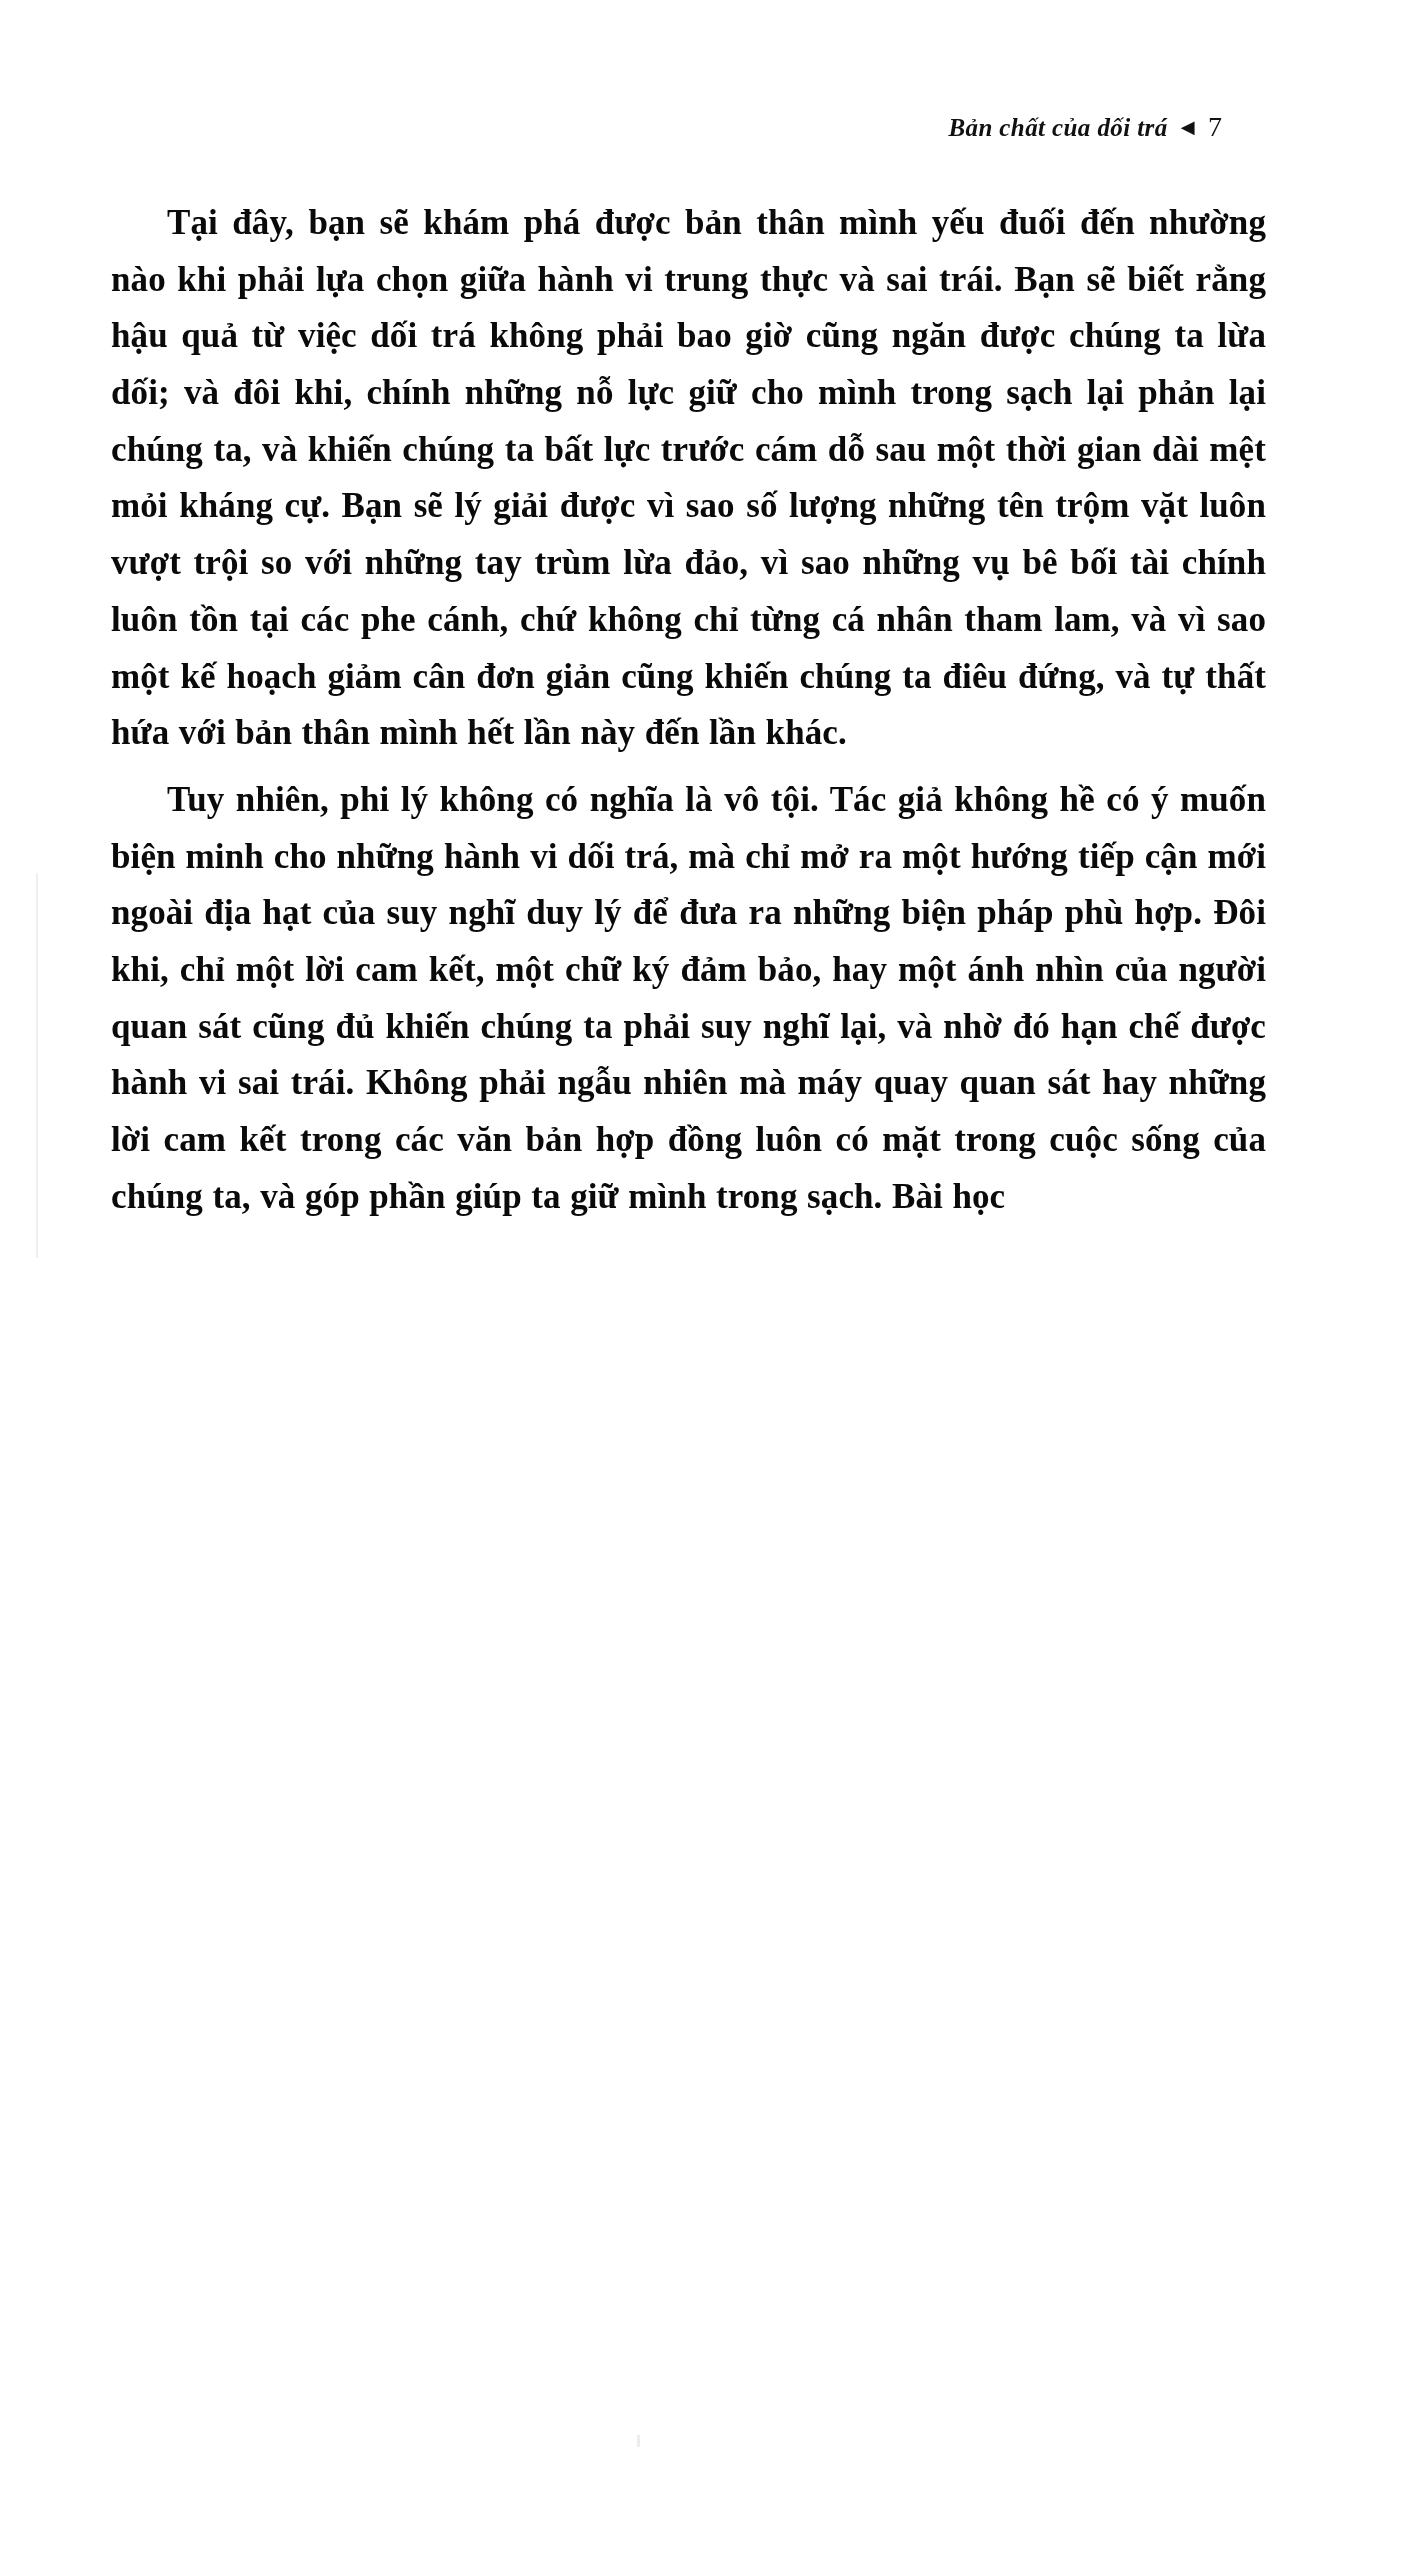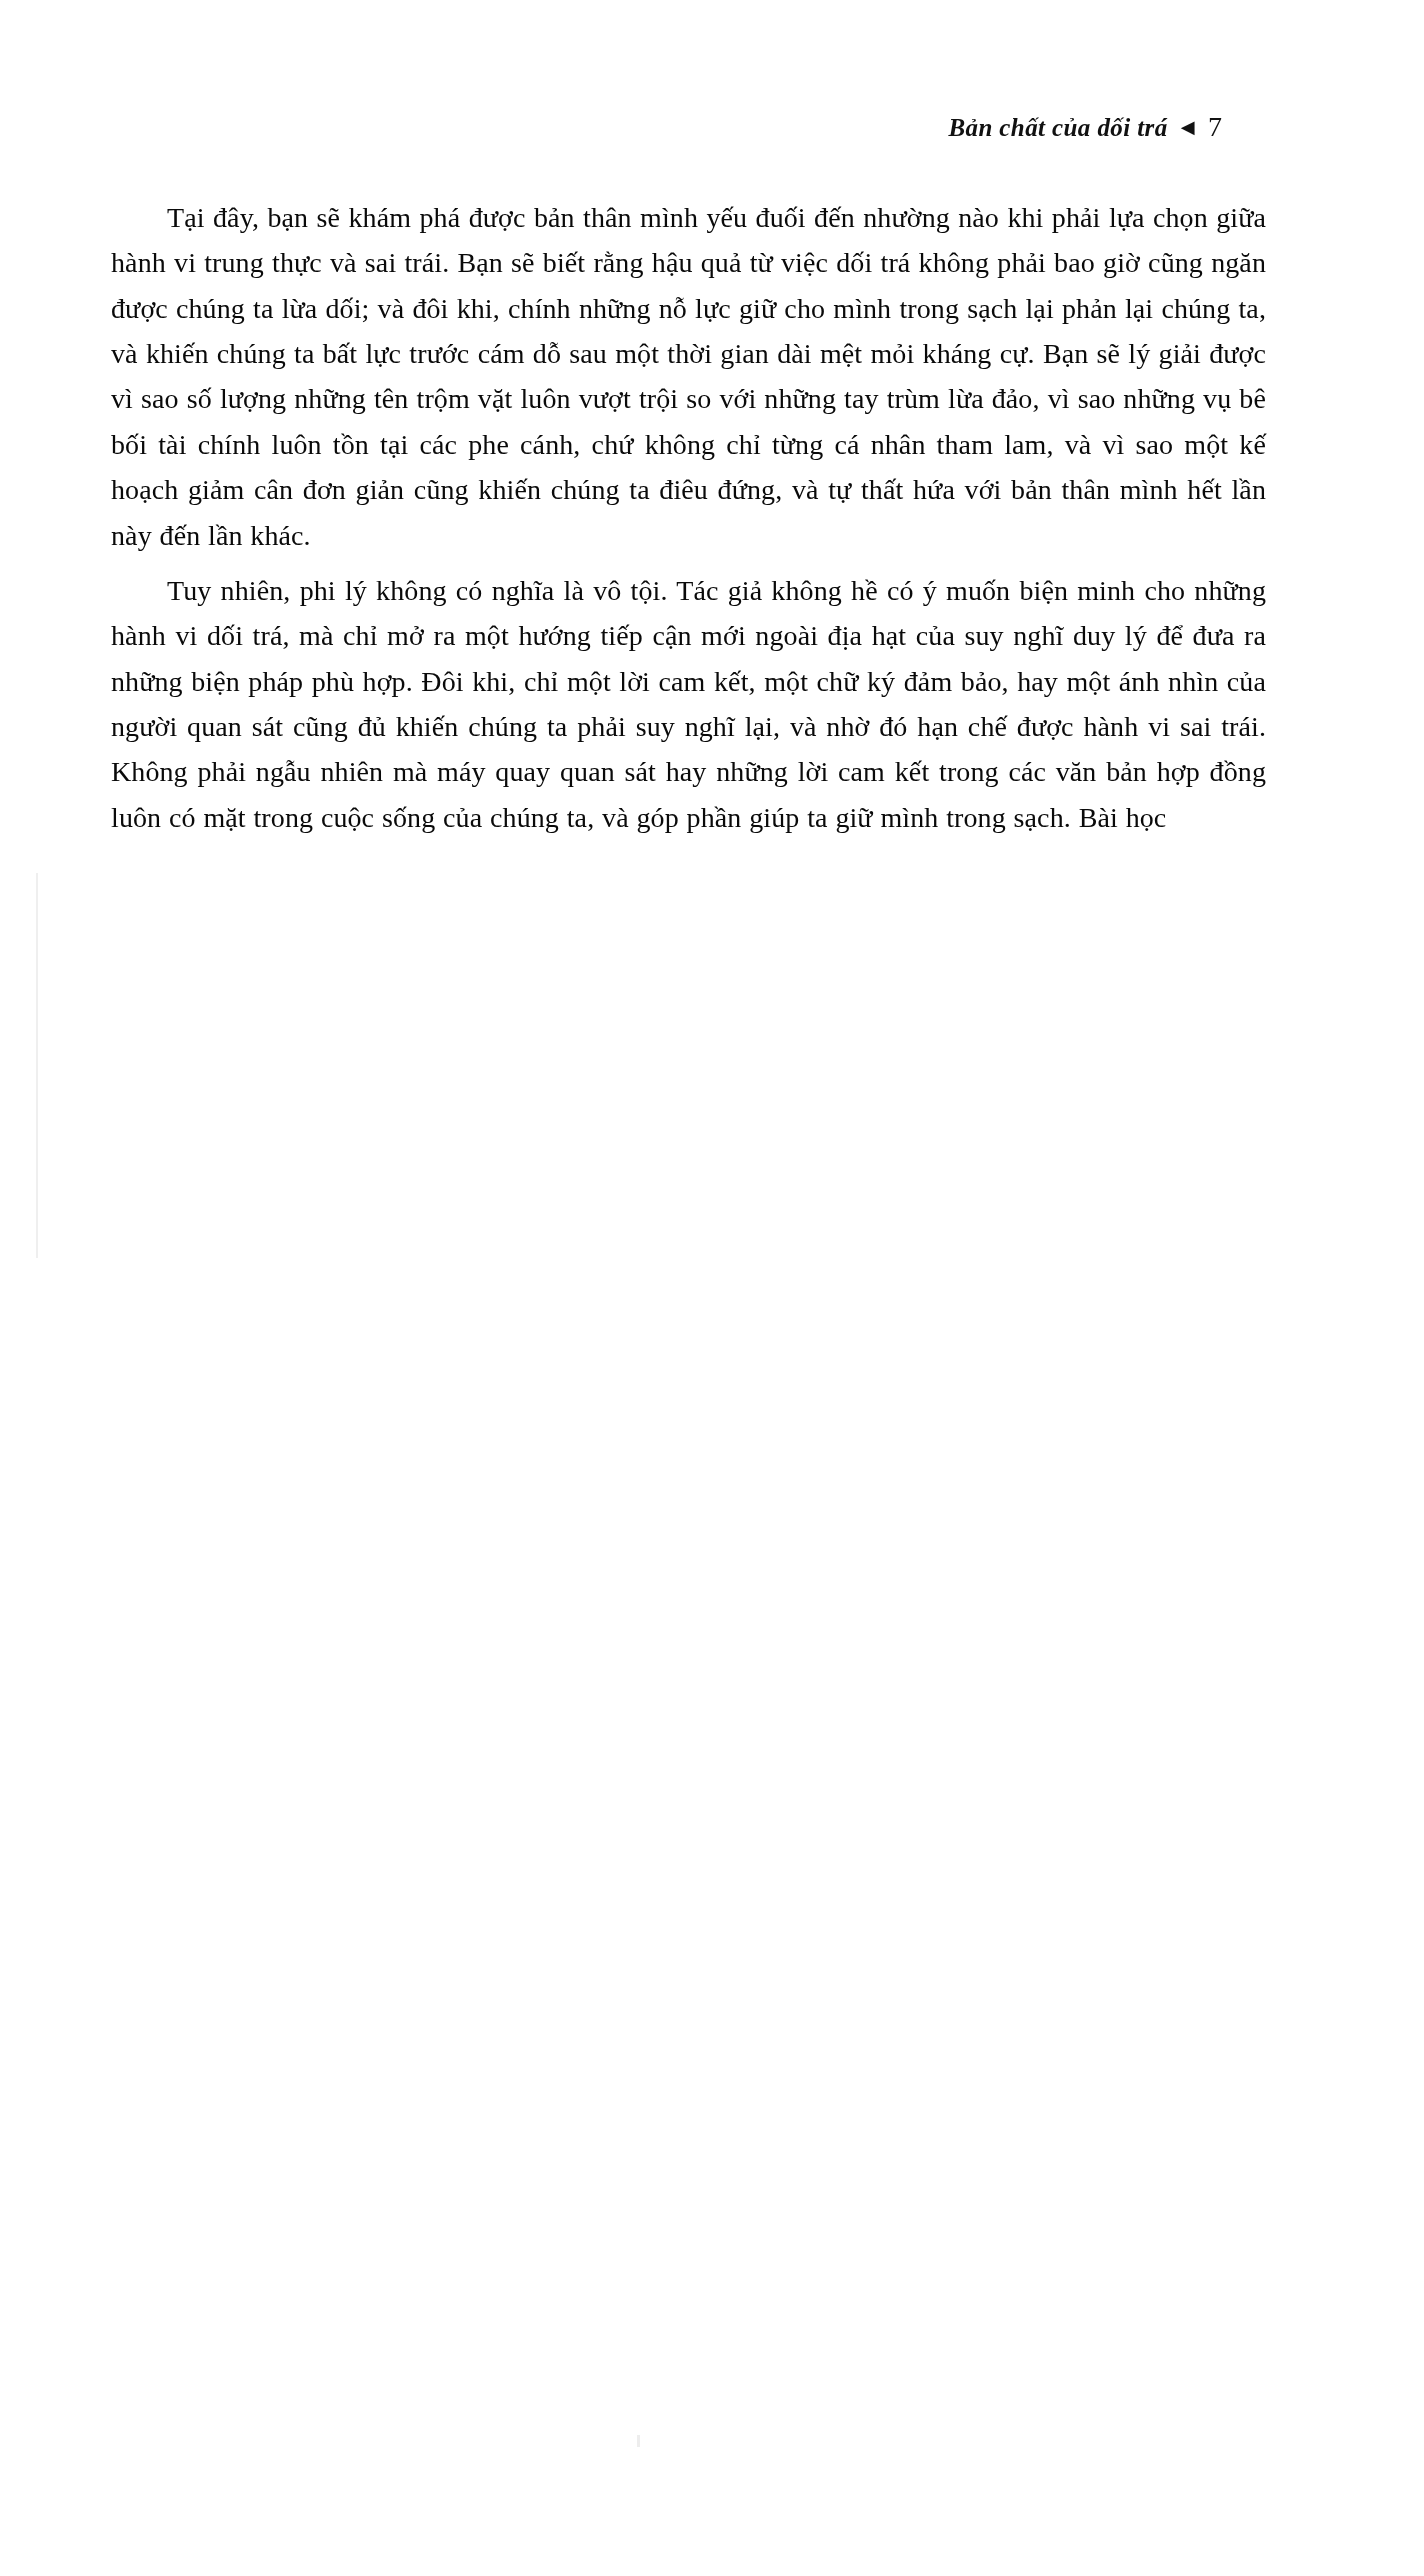--- a/index.html
+++ b/index.html
@@ -56,27 +56,28 @@
     font-family: "Liberation Serif", serif;
     font-size: 28px;
     font-weight: 400;
     color: #111;
   }
 
   
   .body-text p {
     margin: 0;
     font-family: "Liberation Serif", serif;
-    font-size: 28px;
+    font-size: 35px;
     line-height: 1.62;
     text-align: justify;
     text-justify: inter-word;
     color: #0a0a0a;
     letter-spacing: 0.1px;
     word-spacing: 0.7px;
+    font-weight: bold;
   }
   .body-text p + p {
     margin-top: 10px;
   }
   .body-text p.indent {
     text-indent: 56px;
   }
   
   .body-text p:last-child {
     text-align: justify;

